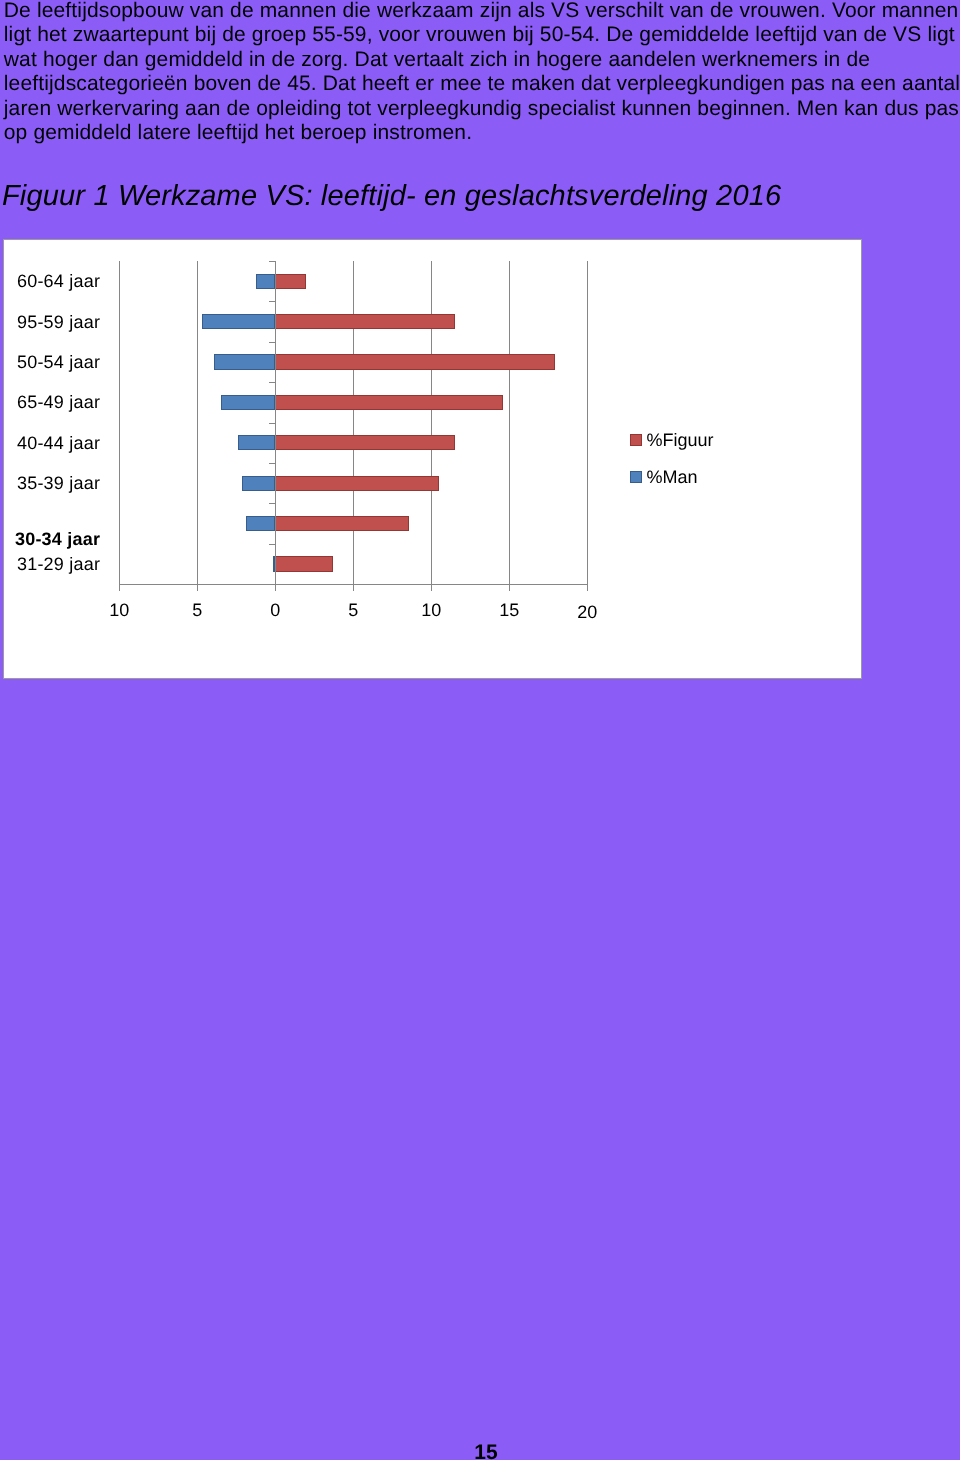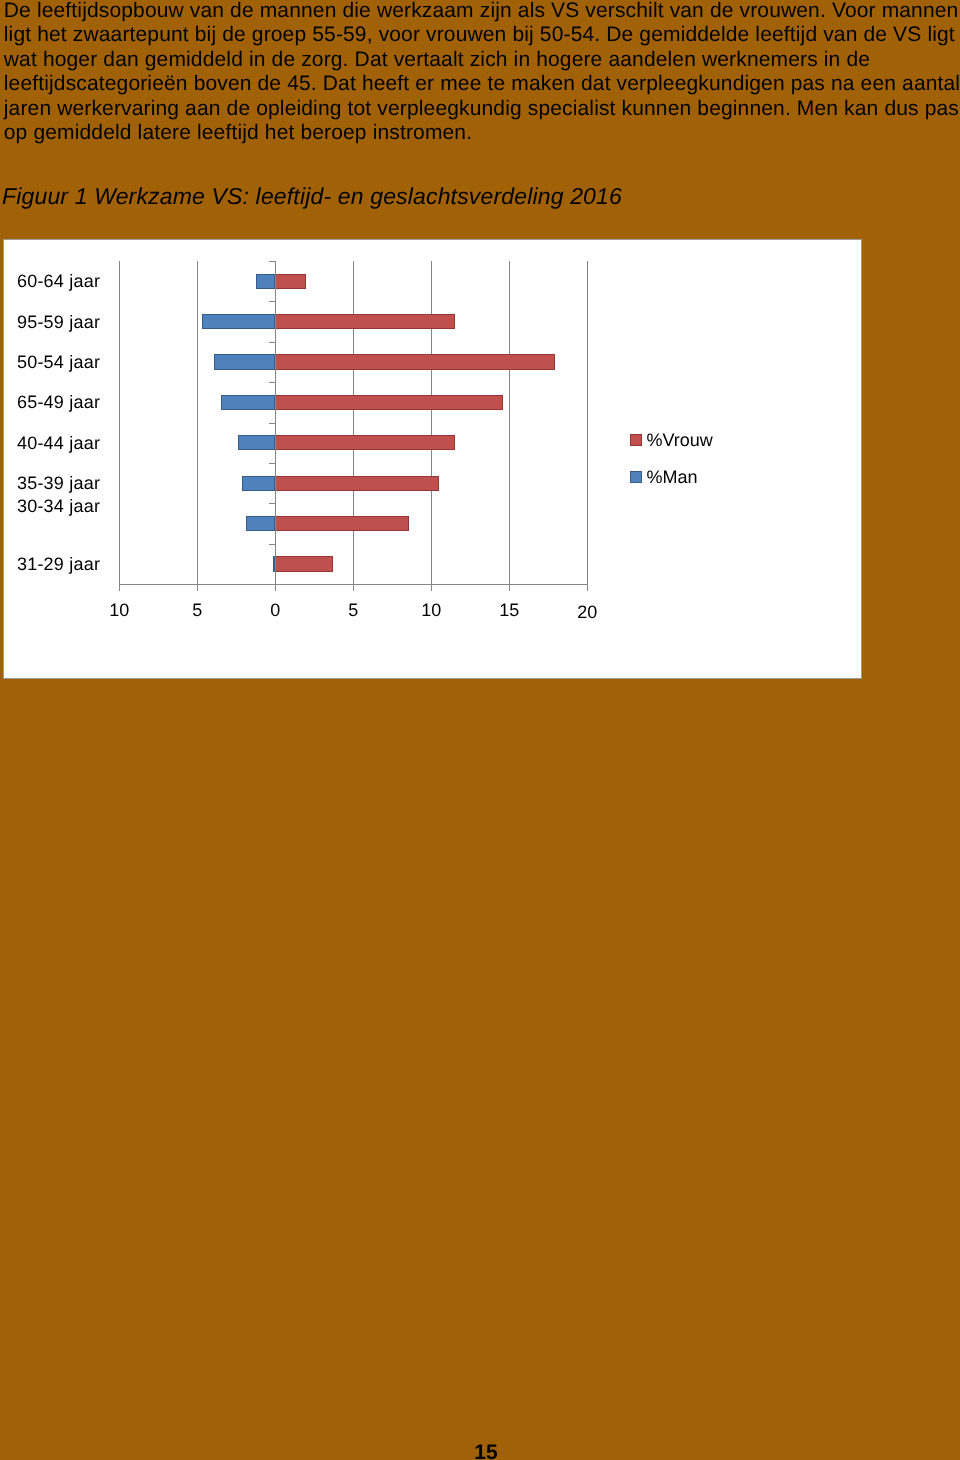--- a/index.html
+++ b/index.html
@@ -1,26 +1,26 @@
 <!DOCTYPE html>
 <html><head>
 <meta charset="utf-8">
 <title>Werkzame VS</title>
 <style>
   html,body{margin:0;padding:0;}
   body{width:960px;height:1460px;background:#ffffff;
        font-family:"Liberation Sans",sans-serif;color:#000;
        -webkit-font-smoothing:antialiased;text-rendering:geometricPrecision;}
-  .page{position:relative;width:960px;height:1460px;overflow:hidden;background:#a16207;}
+  .page{position:relative;width:960px;height:1460px;overflow:hidden;background:#8b5cf6;}
 
   .body-text{position:absolute;left:3.8px;top:-22.4px;width:970px;
              font-size:21px;line-height:24.5px;text-align:left;letter-spacing:0.145px;
              text-align-last:left;}
   .caption{position:absolute;left:2px;top:183.8px;width:900px;
-           font-size:23px;line-height:24.5px;font-style:italic;white-space:nowrap;letter-spacing:0.16px;}
+           font-size:29px;line-height:24.5px;font-style:italic;white-space:nowrap;letter-spacing:0.16px;}
   .page-number{position:absolute;left:0;top:1440.6px;width:972px;text-align:center;
                font-size:21px;font-weight:bold;line-height:24.5px;}
 
   
   .chart{position:absolute;left:3px;top:239px;width:859px;height:440px;
          border:1px solid #9b9b9b;box-sizing:border-box;background:#fff;}
   .plot{position:absolute;}
   .gridline{position:absolute;width:1px;background:#868686;}
   .axis-x{position:absolute;height:1px;background:#868686;}
   .cat-tick{position:absolute;height:1px;background:#868686;}
@@ -84,36 +84,36 @@
         <div class="bar" style="left: 153.66px; width: 2.34px; top: 295.45px; height: 15.1px; background: rgb(79, 129, 189); border: 1px solid rgb(56, 93, 138);"></div>
         <div class="gridline" style="left: 156px; top: 0px; height: 323.2px;"></div>
       </div>
     <div id="catlabels">
         <div class="cat-label" style="left: 0px; width: 96.2px; top: 32.2px;">60-64 jaar</div>
         <div class="cat-label" style="left: 0px; width: 96.2px; top: 72.6px;">95-59 jaar</div>
         <div class="cat-label" style="left: 0px; width: 96.2px; top: 113px;">50-54 jaar</div>
         <div class="cat-label" style="left: 0px; width: 96.2px; top: 153.4px;">65-49 jaar</div>
         <div class="cat-label" style="left: 0px; width: 96.2px; top: 193.8px;">40-44 jaar</div>
         <div class="cat-label" style="left: 0px; width: 96.2px; top: 234.2px;">35-39 jaar</div>
-        <div class="cat-label" style="left: 0px; width: 96.2px; top: 257px;">30-34 jaar</div>
+        <div class="cat-label" style="left: 0px; width: 96.2px; top: 290px; font-weight: bold;">30-34 jaar</div>
         <div class="cat-label" style="left: 0px; width: 96.2px; top: 315px;">31-29 jaar</div>
       </div>
     <div id="xticklabels">
         <div class="xtick-label" style="left: 85.2px; width: 60px; top: 361px;">10</div>
         <div class="xtick-label" style="left: 163.2px; width: 60px; top: 361px;">5</div>
         <div class="xtick-label" style="left: 241.2px; width: 60px; top: 361px;">0</div>
         <div class="xtick-label" style="left: 319.2px; width: 60px; top: 361px;">5</div>
         <div class="xtick-label" style="left: 397.2px; width: 60px; top: 361px;">10</div>
         <div class="xtick-label" style="left: 475.2px; width: 60px; top: 361px;">15</div>
         <div class="xtick-label" style="left: 553.2px; width: 60px; top: 363px;">20</div>
       </div>
     <div id="legend">
         <div class="legend-item" style="left: 0px; top: 0px;">
           <span class="legend-swatch" style="background: rgb(192, 80, 77); border: 1px solid rgb(148, 54, 52); box-sizing: border-box; position: absolute; left: 625.7px; top: 194.4px;"></span>
-          <span class="legend-label" style="position: absolute; left: 642.5px; top: 190.9px;">%Vrouw</span>
+          <span class="legend-label" style="position: absolute; left: 642.5px; top: 190.9px;">%Figuur</span>
         </div>
         <div class="legend-item" style="left: 0px; top: 0px;">
           <span class="legend-swatch" style="background: rgb(79, 129, 189); border: 1px solid rgb(56, 93, 138); box-sizing: border-box; position: absolute; left: 625.7px; top: 231.4px;"></span>
           <span class="legend-label" style="position: absolute; left: 642.5px; top: 227.9px;">%Man</span>
         </div>
       </div>
   </div>
 
   <div class="page-number">15</div>
 </div>

